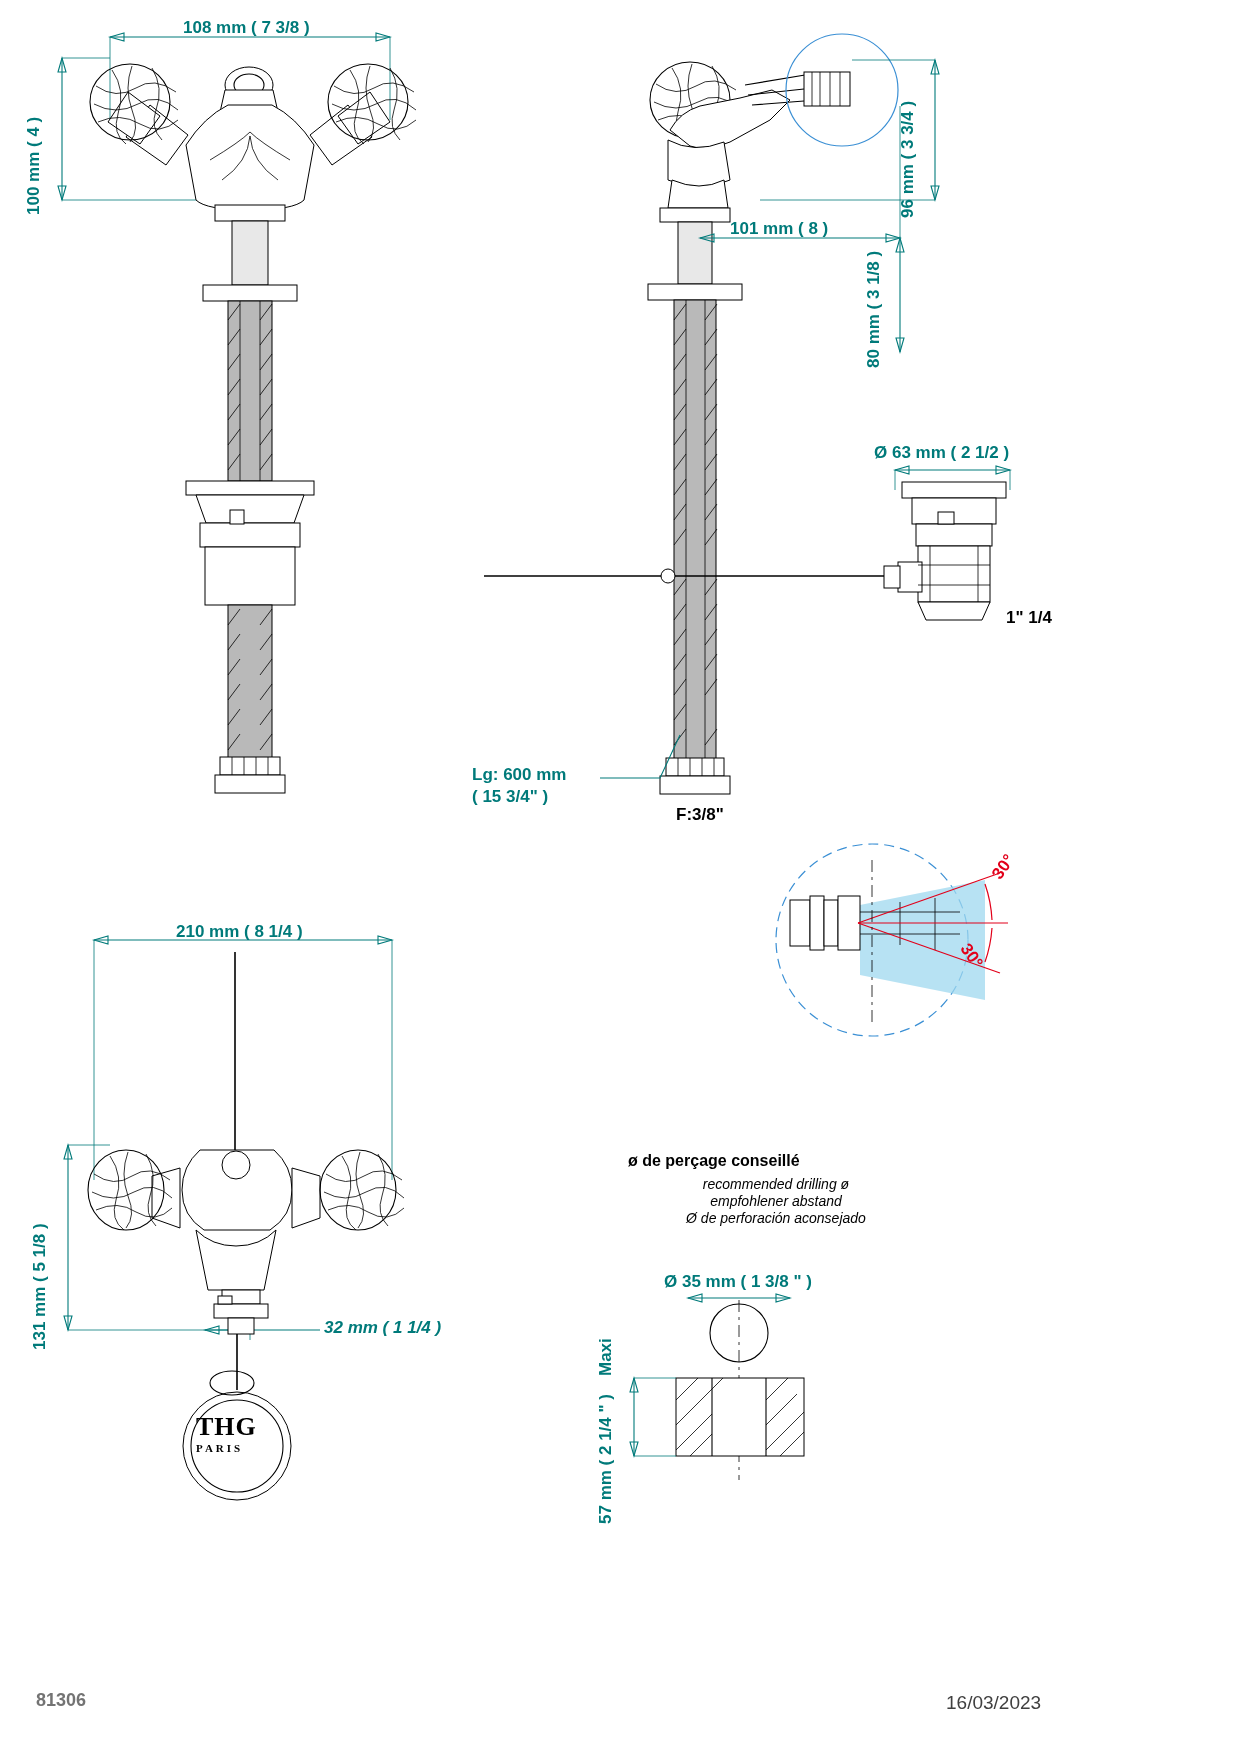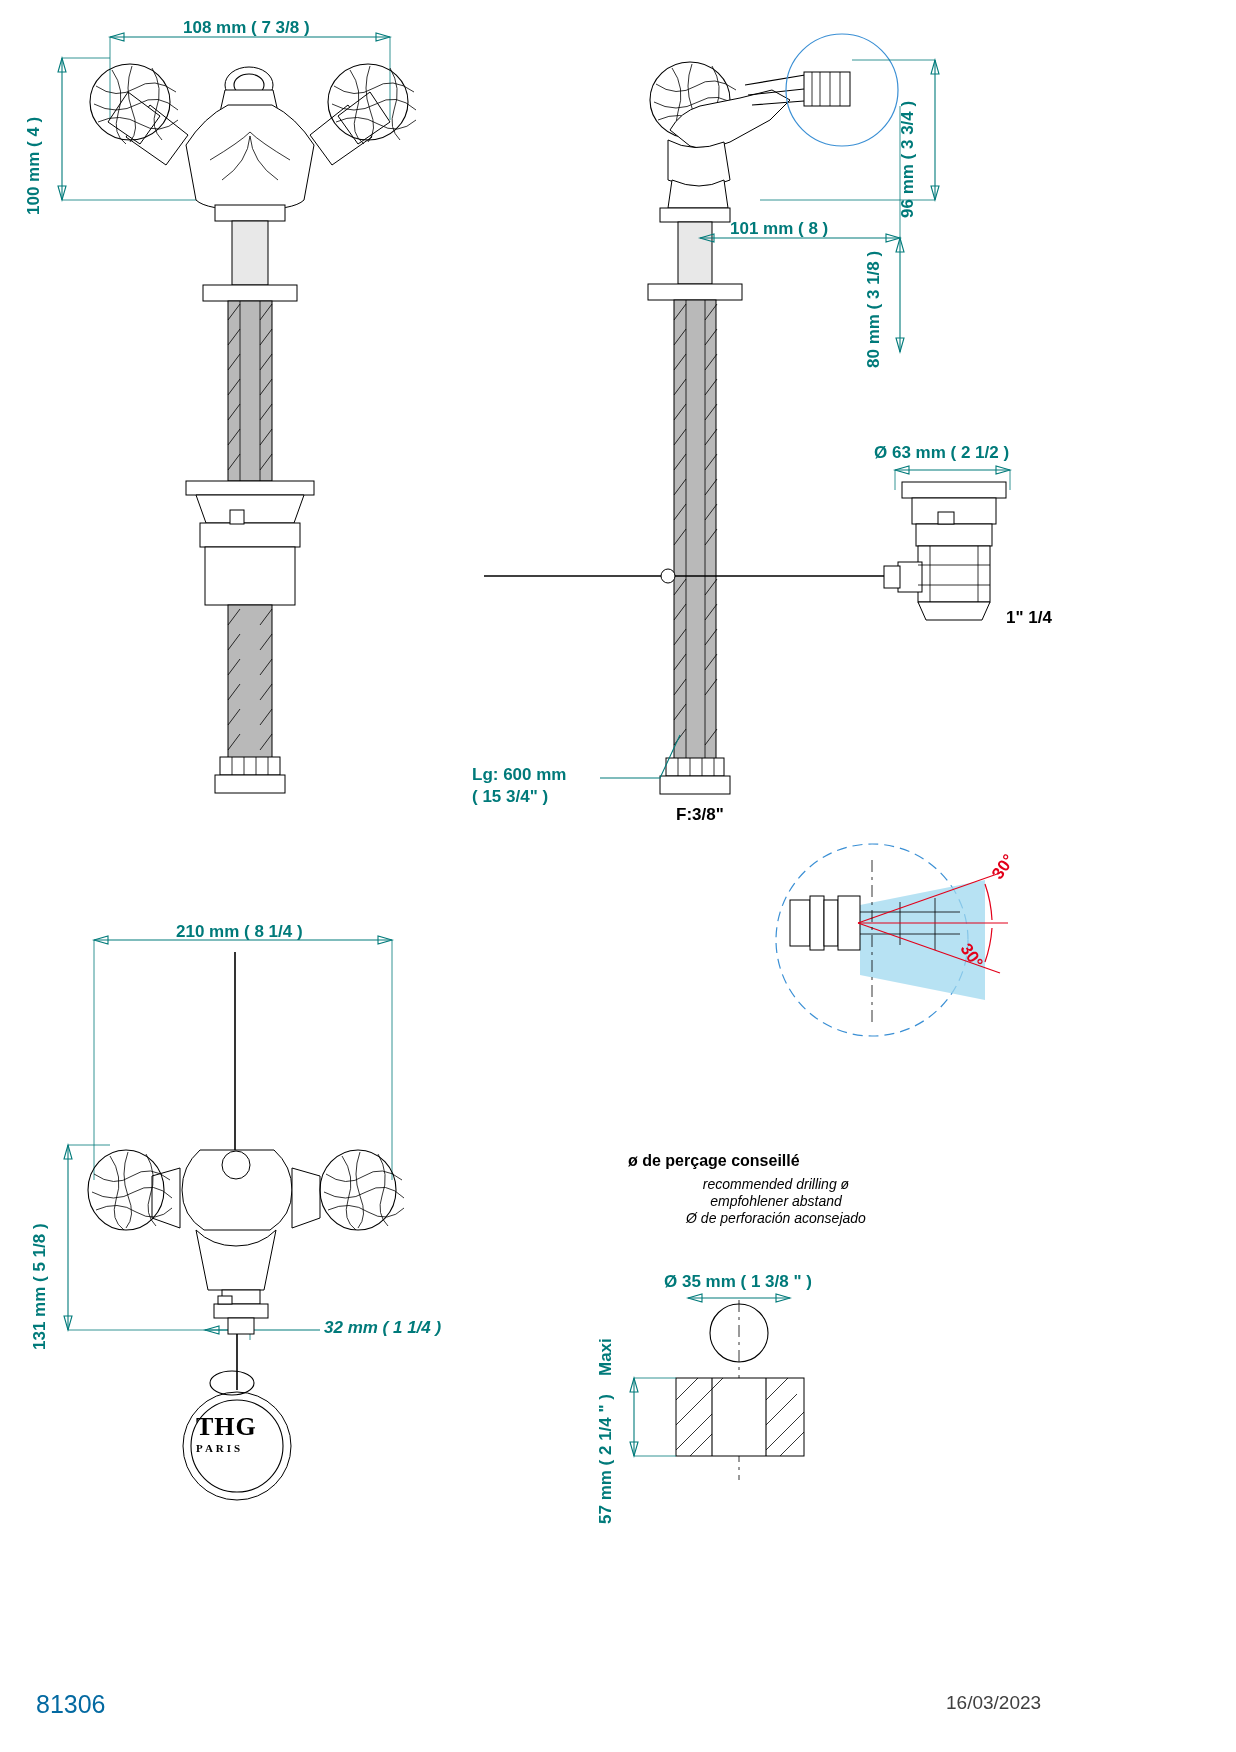--- a/index.html
+++ b/index.html
@@ -22,21 +22,21 @@
   .red-ln{stroke:#e2001a;stroke-width:1.2;fill:none;}
   .blue-ln{stroke:#3a8fd4;stroke-width:1.2;fill:none;}
   .blue-dash{stroke:#3a8fd4;stroke-width:1.2;fill:none;stroke-dasharray:10 6;}
   .fillgrey{fill:#b9b9b9;stroke:#000;stroke-width:1;}
   .fillwhite{fill:#ffffff;stroke:#000;stroke-width:1;}
   .filllight{fill:#e8e8e8;stroke:#000;stroke-width:1;}
   .fillblue{fill:#9fd8ef;stroke:none;}
   .note{position:absolute;font-size:15px;}
   .note b{font-size:16px;}
   .ital{font-style:italic;font-size:14px;line-height:17px;}
-  .code{position:absolute;color:#0369a1;font-weight:normal;font-size:25px;}
+  .code{position:absolute;color:#737373;font-weight:bold;font-size:18px;}
   .date{position:absolute;color:#404040;font-size:19px;}
   .thg-text{font-family:"Liberation Serif",serif;font-weight:bold;}
 </style>
 </head>
 <body>
 
 <div class="wrap">
 
 <svg viewBox="0 0 1236 1752">
 

